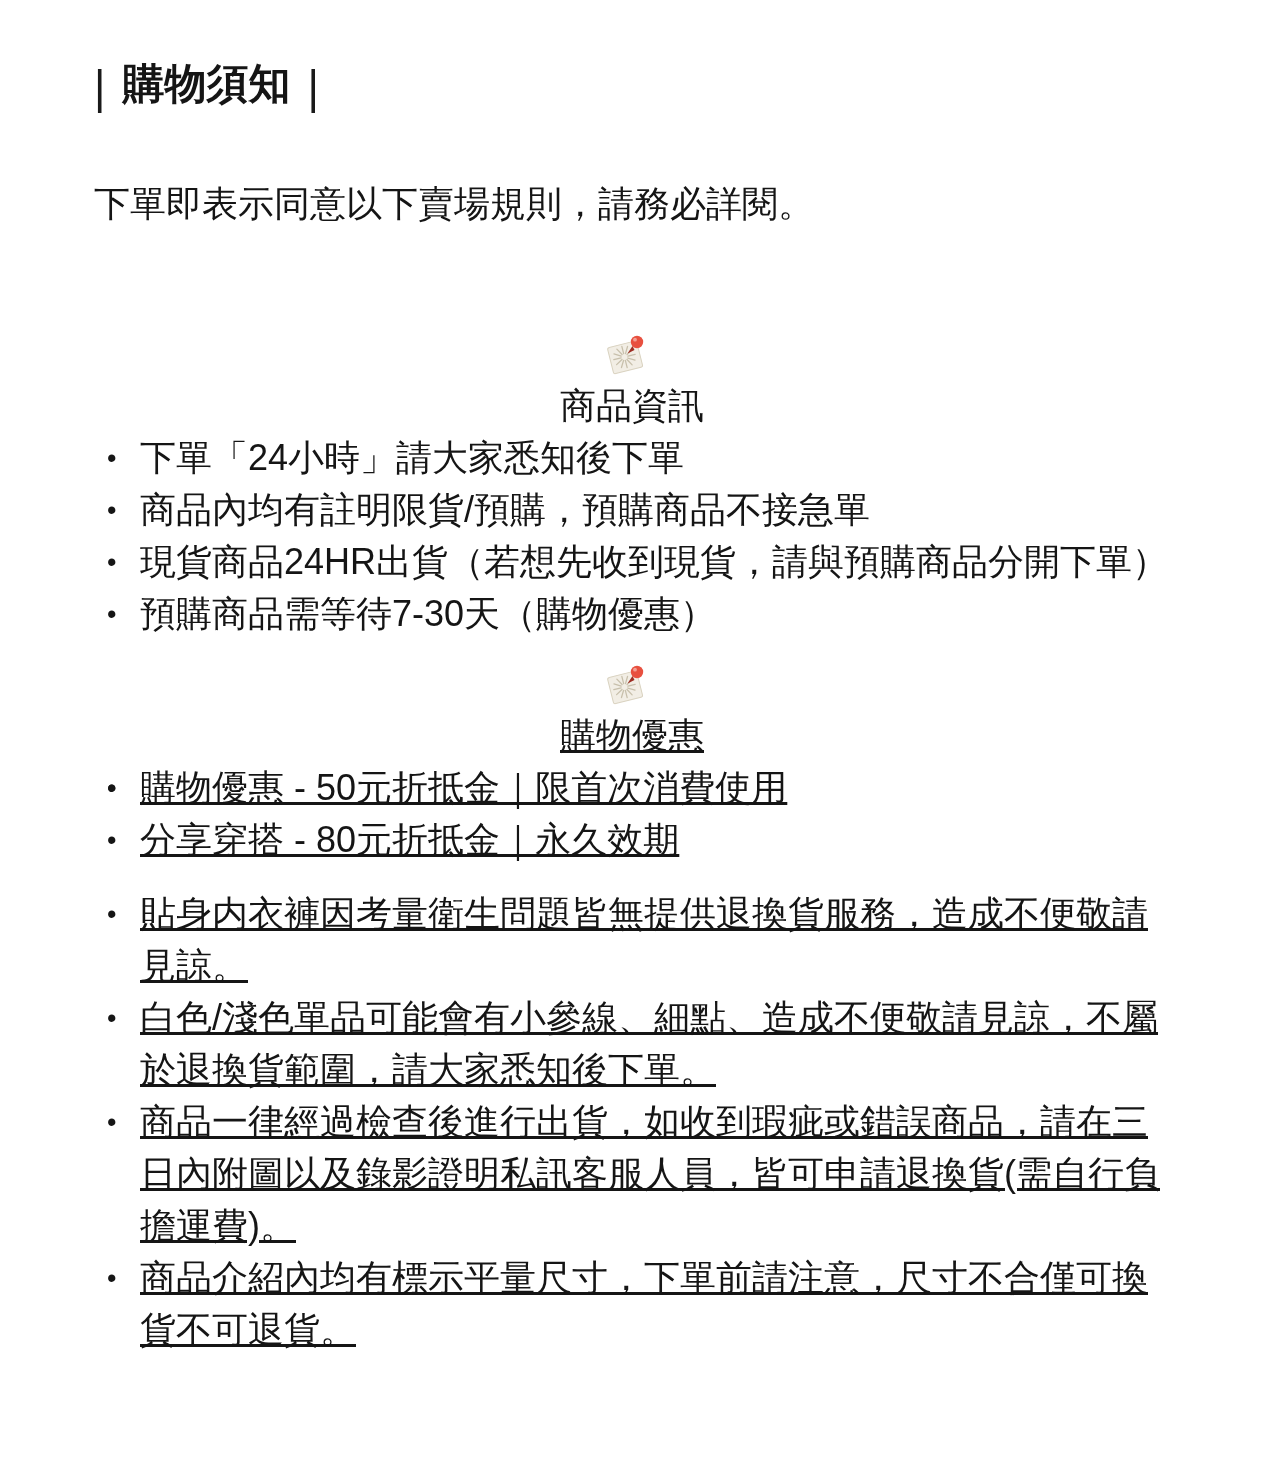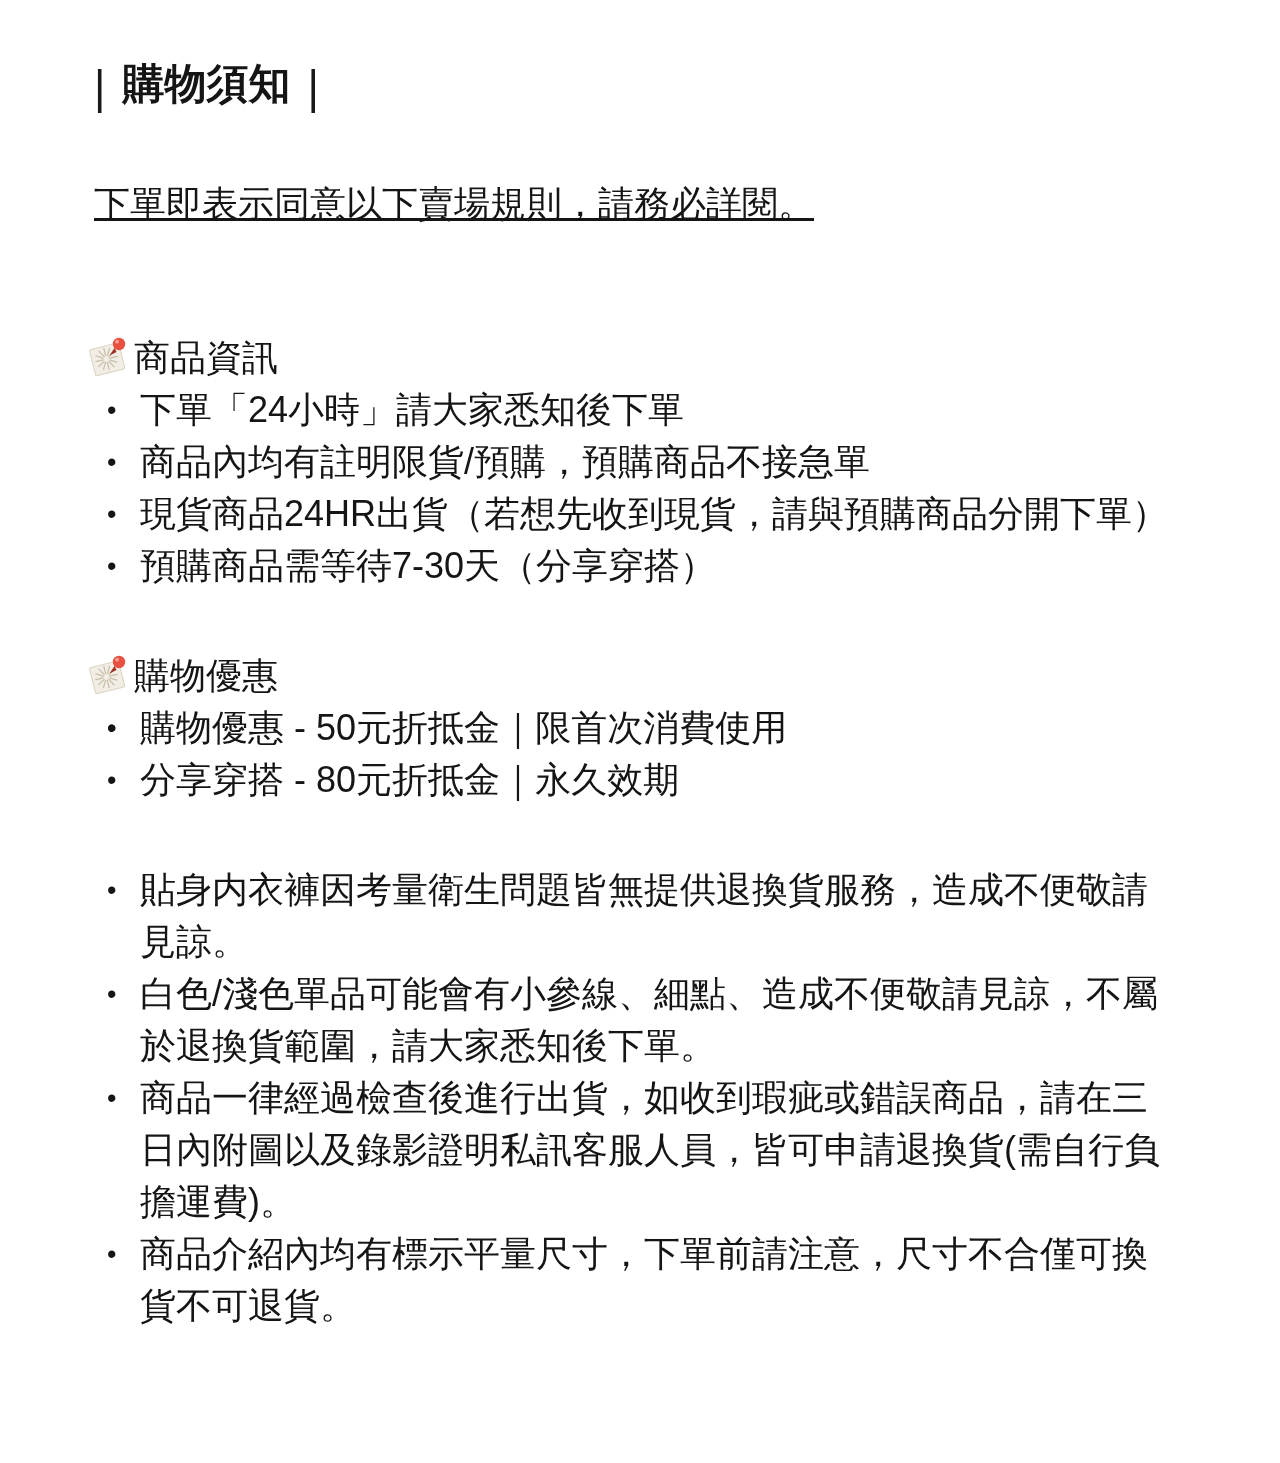--- a/index.html
+++ b/index.html
@@ -33,29 +33,29 @@
   }
   .title .text {
     margin: 0 17px;
     font-family: Liberation Mono, monospace;
   }
   
   .intro {
     font-size: 36px;
     line-height: 52px;
     margin: 0 0 102px 0;
-    text-decoration: underline;
   }
   
-  .section + .section { margin-top: 58px; }
+  .section + .section { margin-top: 22px; text-decoration: underline; }
   .section-header {
     display: flex;
     align-items: center;
     font-size: 36px;
     line-height: 52px;
+    flex-direction: column;
   }
   .note-icon {
     width: 48px;
     height: 50px;
     flex-shrink: 0;
     margin: -2px 2px 0 -10px;
   }
   .rule-list {
     list-style: none;
     margin: 0;
@@ -99,21 +99,21 @@
         <polygon points="30.5,15 25.5,22.5 32.5,19" fill="#9e2d22"></polygon>
         <circle cx="35" cy="11" r="6.2" fill="#e8503f"></circle>
         <circle cx="33" cy="8.7" r="1.9" fill="#ffffff" opacity="0.45"></circle>
       </svg>
       <span>商品資訊</span>
     </div>
     <ul class="rule-list">
       <li class="rule-item"><span class="dot">•</span><span>下單「24小時」請大家悉知後下單</span></li>
       <li class="rule-item"><span class="dot">•</span><span>商品內均有註明限貨/預購，預購商品不接急單</span></li>
       <li class="rule-item"><span class="dot">•</span><span>現貨商品24HR出貨（若想先收到現貨，請與預購商品分開下單）</span></li>
-      <li class="rule-item"><span class="dot">•</span><span>預購商品需等待7-30天（分享穿搭）</span></li>
+      <li class="rule-item"><span class="dot">•</span><span>預購商品需等待7-30天（購物優惠）</span></li>
     </ul>
   </div>
 
   <div class="section">
     <div class="section-header">
       <svg class="note-icon" viewBox="0 0 48 48" aria-hidden="true">
         <g transform="rotate(-14 22.5 26)">
           <rect x="8" y="13" width="30" height="27" rx="2" fill="#f2eee5" stroke="#d9d2c0" stroke-width="1"></rect>
           <path d="M26 26L33.5 26M25.5 24.3L32 20.5M24.3 23L28 16.5M22.5 22.5L22.5 15M20.8 23L17 16.5M19.5 24.3L13 20.5M19 26L11.5 26M19.5 27.8L13 31.5M20.8 29L17 35.5M22.5 29.5L22.5 37M24.3 29L28 35.5M25.5 27.8L32 31.5" stroke="#c8c0ac" stroke-width="1.3" fill="none" stroke-linecap="round"></path>
         </g>

